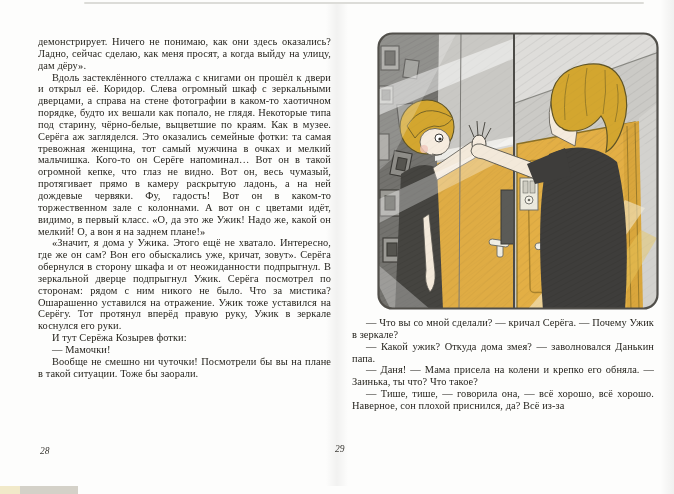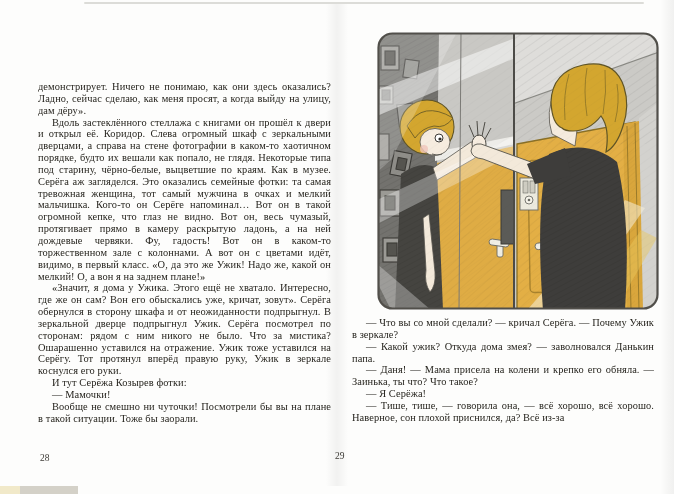--- a/index.html
+++ b/index.html
@@ -15,26 +15,26 @@
     background:linear-gradient(90deg,rgba(0,0,0,0) 0%,rgba(0,0,0,0.045) 45%,rgba(0,0,0,0.045) 55%,rgba(0,0,0,0) 100%);}
   .right-edge-shade{position:absolute;right:0;top:0;width:14px;height:494px;
     background:linear-gradient(90deg,rgba(0,0,0,0) 0%,rgba(0,0,0,0.05) 100%);}
 
   .page-text{
     position:absolute;
     font-size:10.4px;line-height:11.85px;color:#27251f;
     text-align:justify;letter-spacing:0.08px;
   }
   .page-text p{margin:0;text-indent:14px;}
-  .page-text p.no-indent{text-indent:0;margin-top:45px;}
+  .page-text p.no-indent{text-indent:0;}
   #left-text{left:38px;top:36px;width:293px;}
   #right-text{left:352px;top:317px;width:302px;}
 
   .page-number{
-    position:absolute;font-size:9.5px;color:#3c3a35;margin-top:7px;
+    position:absolute;font-size:9.5px;font-style:italic;color:#3c3a35;
   }
   #left-page-number{left:40px;top:446px;}
   #right-page-number{left:335px;top:444px;width:302px;text-align:left;}
 
   #illustration{
     position:absolute;left:377px;top:32px;width:282px;height:278px;
   }
   svg{display:block;}
 </style>
 </head>
@@ -194,17 +194,16 @@
       <rect width="282" height="278" fill="url(#hs)" opacity="0.5"></rect>
     </g>
     <rect x="1.5" y="1.5" width="279" height="275" rx="14" fill="none" stroke="#514f4a" stroke-width="2.2"></rect>
   </svg>
 </div>
 
 <div id="right-text" class="page-text">
   <p>— Что вы со мной сделали? — кричал Серёга. — Почему Ужик в зеркале?</p>
   <p>— Какой ужик? Откуда дома змея? — заволновался Данькин папа.</p>
   <p>— Даня! — Мама присела на колени и крепко его обняла. — Заинька, ты что? Что такое?</p>
-  <p>— Я Серёжа!</p>
   <p>— Тише, тише, — говорила она, — всё хорошо, всё хорошо. Наверное, сон плохой приснился, да? Всё из-за</p>
 </div>
 
 <div id="right-page-number" class="page-number">29</div>
 
 </body></html>

